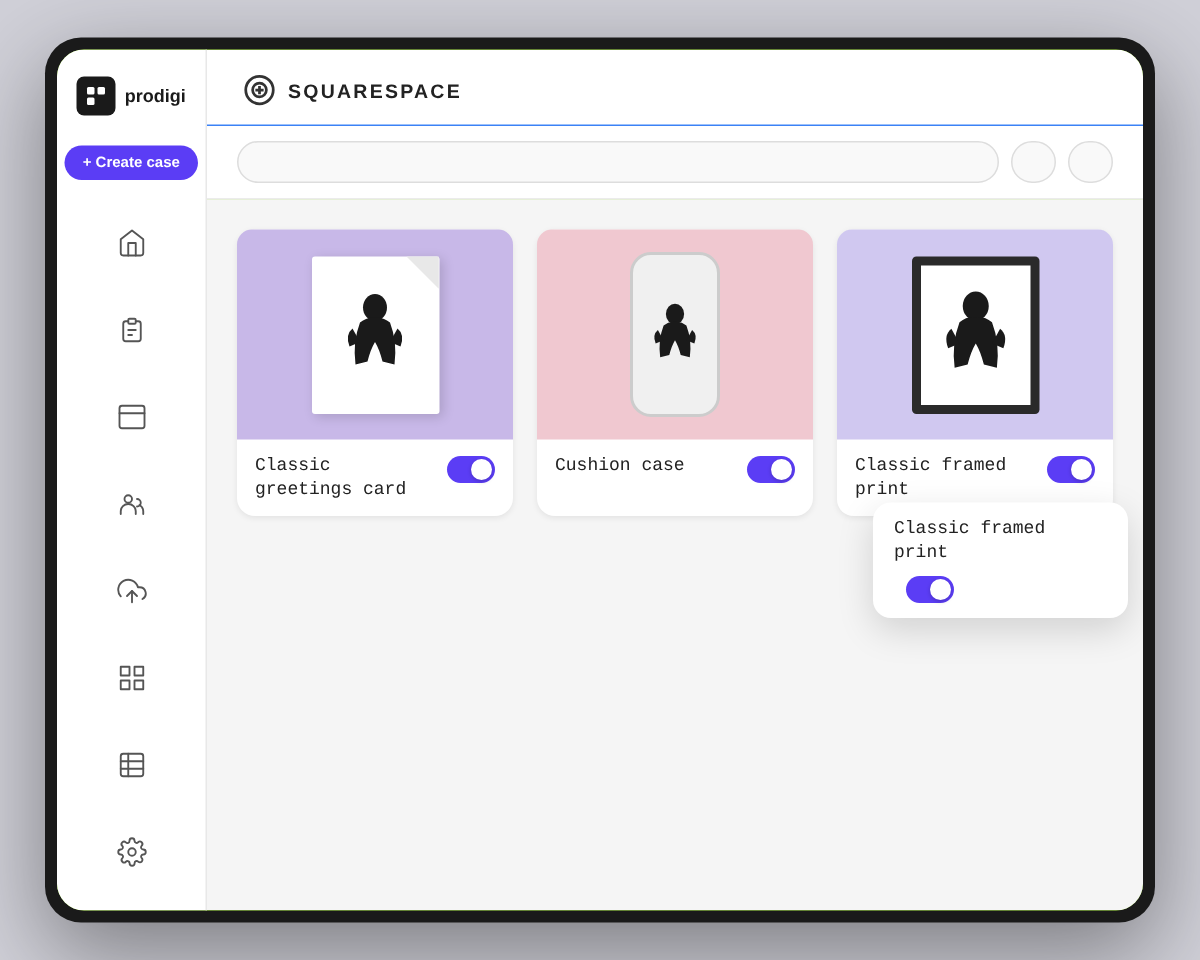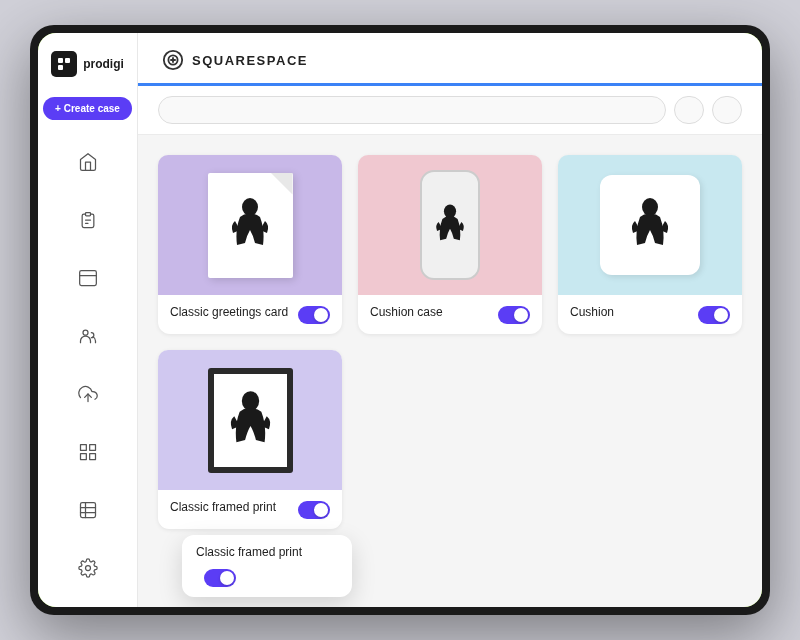--- a/index.html
+++ b/index.html
@@ -122,21 +122,21 @@
       flex: 1;
       display: flex;
       flex-direction: column;
       overflow: hidden;
     }
 
     
     .header {
       background: #ffffff;
       padding: 16px 24px 12px;
-      border-bottom: 3px solid #3b82f6;
+      border-bottom: 1px solid #3b82f6;
       display: flex;
       align-items: center;
       gap: 12px;
     }
 
     .squarespace-logo {
       display: flex;
       align-items: center;
       gap: 8px;
     }
@@ -184,20 +184,21 @@
       cursor: pointer;
       white-space: nowrap;
     }
 
     
     .products-area {
       flex: 1;
       padding: 20px;
       overflow-y: auto;
       background: #f5f5f5;
+      font-family: Liberation Mono, monospace;
     }
 
     .products-grid {
       display: grid;
       grid-template-columns: repeat(3, 1fr);
       gap: 16px;
     }
 
     .product-card {
       background: #ffffff;
@@ -504,36 +505,20 @@
                 </svg>
               </div>
             </div>
             <div class="product-info">
               <span class="product-name">Cushion case</span>
               <div class="toggle"></div>
             </div>
           </div>
 
 
-          <div class="product-card">
-            <div class="product-image-area light-blue">
-              <div class="mockup-pillow">
-                <svg style="width:60px;height:60px;" viewBox="0 0 50 60">
-                  <ellipse cx="25" cy="12" rx="8" ry="9" fill="#1a1a1a"></ellipse>
-                  <path d="M15 22 Q10 35 12 50 L20 48 Q22 40 25 35 Q28 40 30 48 L38 50 Q40 35 35 22 Q30 18 25 19 Q20 18 15 22Z" fill="#1a1a1a"></path>
-                  <path d="M10 26 Q5 30 8 38 L15 35" fill="#1a1a1a"></path>
-                  <path d="M40 26 Q45 30 42 38 L35 35" fill="#1a1a1a"></path>
-                </svg>
-              </div>
-            </div>
-            <div class="product-info">
-              <span class="product-name">Cushion</span>
-              <div class="toggle"></div>
-            </div>
-          </div>
 
 
           <div class="product-card last-product-card">
             <div class="product-image-area light-purple">
               <div class="mockup-frame">
                 <div class="frame-inner">
                   <svg style="width:55px;height:65px;" viewBox="0 0 50 60">
                     <ellipse cx="25" cy="12" rx="8" ry="9" fill="#1a1a1a"></ellipse>
                     <path d="M15 22 Q10 35 12 50 L20 48 Q22 40 25 35 Q28 40 30 48 L38 50 Q40 35 35 22 Q30 18 25 19 Q20 18 15 22Z" fill="#1a1a1a"></path>
                     <path d="M10 26 Q5 30 8 38 L15 35" fill="#1a1a1a"></path>

